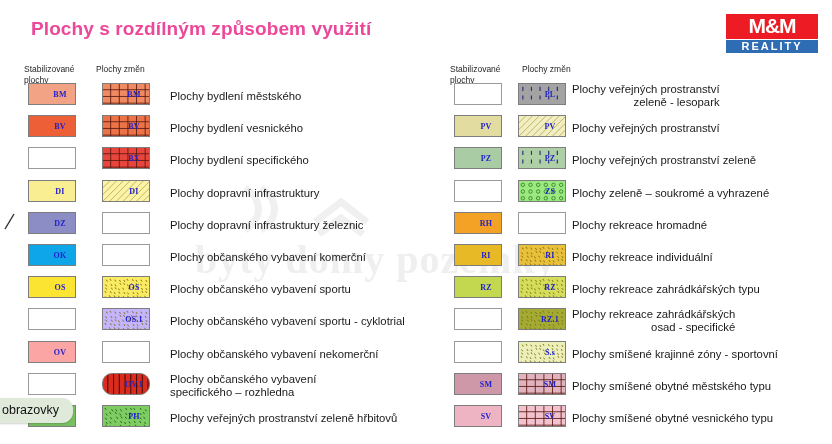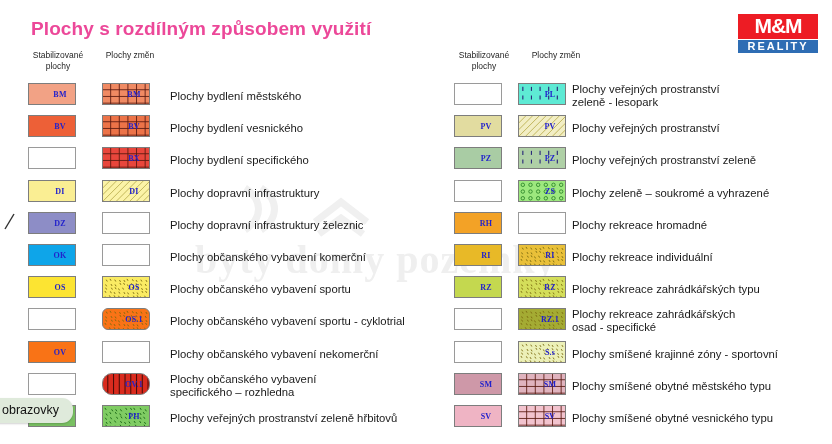--- a/index.html
+++ b/index.html
@@ -22,21 +22,21 @@
     position:absolute; left:0px; top:58px;
     font-size:40px; font-weight:bold; color:#efefef;
     letter-spacing:1px; white-space:nowrap;
     font-family:"Liberation Serif", serif;
   }
   #watermark .wm-mark {
     position:absolute; left:42px; top:-4px; width:160px; height:70px;
   }
 
   
-  #logo { position:absolute; right:14px; top:14px; width:80px; z-index:5; }
+  #logo { position:absolute; right:14px; top:14px; width:92px; z-index:5; }
   #logo .lg-m {
     background:#ED1C24; color:#ffffff; text-align:center;
     font-size:21px; font-weight:bold; line-height:24px;
     letter-spacing:-1px; height:25px;
     font-family:"Liberation Sans", sans-serif;
   }
   #logo .lg-r {
     background:#2E6DB4; color:#ffffff; text-align:center;
     font-size:11px; font-weight:bold; line-height:13px;
     letter-spacing:2px; height:13px; margin-top:1px;
@@ -49,23 +49,23 @@
     letter-spacing:0.1px; z-index:3;
   }
 
   
   .column { position:absolute; top:50px; z-index:2; }
   #col-left  { left:24px;  width:410px; }
   #col-right { left:450px; width:376px; }
 
   .col-heads { position:relative; height:30px; }
   .col-heads .ch {
-    position:absolute; top:0;
+    position:absolute; top:14px;
     font-size:8.5px; color:#262626; line-height:10.5px;
-    text-align:center; width:68px;
+    text-align:left; width:68px;
   }
   .col-heads .ch-a { left:0px; }
   .col-heads .ch-b { left:72px; }
 
   .row { position:relative; height:32.2px; }
   .sw {
     position:absolute; top:3px;
     width:48px; height:22px;
     border:1px solid #7d7d7d;
     overflow:hidden;
@@ -84,21 +84,21 @@
     font-family:"Liberation Serif", serif;
   }
   .sw .tex { position:absolute; inset:0; z-index:1; }
 
   .label {
     position:absolute; top:50%; transform:translateY(-50%);
     font-size:11.3px; color:#1a1a1a; line-height:13px;
     white-space:pre-line;
   }
   #col-left  .label { left:146px; }
-  #col-right .label { left:122px; }
+  #col-right .label { left:122px;text-align:right; }
 
   
   #tooltip {
     position:absolute; left:-18px; top:398px;
     background:#dfeadb; border-radius:11px;
     padding:5px 14px 6px 20px;
     font-size:12.5px; color:#111; z-index:10;
     box-shadow:0 1px 2px rgba(0,0,0,0.18);
   }
   
@@ -286,21 +286,21 @@
             <path d="M35.6 19.2 l1.1 1.9" stroke="#7a6a10" stroke-width="0.95" fill="none"></path>
             <path d="M39.150000000000006 20.400000000000002 l1.1 1.9" stroke="#7a6a10" stroke-width="0.95" fill="none"></path>
             <path d="M43.400000000000006 19.6 l1.1 1.9" stroke="#7a6a10" stroke-width="0.95" fill="none"></path>
           </svg>
           <div class="code">OS</div>
         </div>
         <div class="label">Plochy občanského vybavení sportu</div>
       </div>
       <div class="row">
         <div class="sw sw-a empty"></div>
-        <div class="sw sw-b" style="background: #f97316; border-radius: 6px;">
+        <div class="sw sw-b" style="background: #c4b5fd;">
           <svg class="tex" viewBox="0 0 48 22" preserveAspectRatio="none">
             <path d="M3.4 2.8 l1.1 1.9" stroke="#7a6a10" stroke-width="0.95" fill="none"></path>
             <path d="M7.3 2 l1.1 1.9" stroke="#7a6a10" stroke-width="0.95" fill="none"></path>
             <path d="M12.25 2.8 l1.1 1.9" stroke="#7a6a10" stroke-width="0.95" fill="none"></path>
             <path d="M17.2 3.2 l1.1 1.9" stroke="#7a6a10" stroke-width="0.95" fill="none"></path>
             <path d="M21.799999999999997 3.2 l1.1 1.9" stroke="#7a6a10" stroke-width="0.95" fill="none"></path>
             <path d="M25 2 l1.1 1.9" stroke="#7a6a10" stroke-width="0.95" fill="none"></path>
             <path d="M30.650000000000002 2.4 l1.1 1.9" stroke="#7a6a10" stroke-width="0.95" fill="none"></path>
             <path d="M34.550000000000004 3.2 l1.1 1.9" stroke="#7a6a10" stroke-width="0.95" fill="none"></path>
             <path d="M39.50000000000001 2.8 l1.1 1.9" stroke="#7a6a10" stroke-width="0.95" fill="none"></path>
@@ -344,21 +344,21 @@
             <path d="M31.700000000000003 19.6 l1.1 1.9" stroke="#7a6a10" stroke-width="0.95" fill="none"></path>
             <path d="M35.6 19.2 l1.1 1.9" stroke="#7a6a10" stroke-width="0.95" fill="none"></path>
             <path d="M39.150000000000006 20.400000000000002 l1.1 1.9" stroke="#7a6a10" stroke-width="0.95" fill="none"></path>
             <path d="M43.400000000000006 19.6 l1.1 1.9" stroke="#7a6a10" stroke-width="0.95" fill="none"></path>
           </svg>
           <div class="code">OS.1</div>
         </div>
         <div class="label">Plochy občanského vybavení sportu - cyklotrial</div>
       </div>
       <div class="row">
-        <div class="sw sw-a" style="background: #f97316;">
+        <div class="sw sw-a" style="background: #fca5a5;">
           <div class="code">OV</div>
         </div>
         <div class="sw sw-b empty"></div>
         <div class="label">Plochy občanského vybavení nekomerční</div>
       </div>
       <div class="row">
         <div class="sw sw-a empty"></div>
         <div class="sw sw-b" style="background: rgb(217, 43, 30); border-radius: 10px;">
           <svg class="tex" viewBox="0 0 48 22" preserveAspectRatio="none">
             <line x1="5" y1="0" x2="5" y2="22" stroke="#4a0d08" stroke-width="1.1"></line>
@@ -442,21 +442,21 @@
 <div class="column" id="col-right">
   <div class="col-heads">
     <div class="ch ch-a">Stabilizované
 plochy</div>
     <div class="ch ch-b">Plochy
 zmĕn</div>
   </div>
   <div id="rows-right">
       <div class="row">
         <div class="sw sw-a empty"></div>
-        <div class="sw sw-b" style="background: #5eead4;">
+        <div class="sw sw-b" style="background: #a3a3a3;">
           <svg class="tex" viewBox="0 0 48 22" preserveAspectRatio="none">
             <line x1="4" y1="3" x2="4" y2="7.2" stroke="#2b2b7a" stroke-width="1.2"></line>
             <line x1="13" y1="3" x2="13" y2="7.2" stroke="#2b2b7a" stroke-width="1.2"></line>
             <line x1="22" y1="3" x2="22" y2="7.2" stroke="#2b2b7a" stroke-width="1.2"></line>
             <line x1="31" y1="3" x2="31" y2="7.2" stroke="#2b2b7a" stroke-width="1.2"></line>
             <line x1="40" y1="3" x2="40" y2="7.2" stroke="#2b2b7a" stroke-width="1.2"></line>
             <line x1="4" y1="12" x2="4" y2="16.2" stroke="#2b2b7a" stroke-width="1.2"></line>
             <line x1="13" y1="12" x2="13" y2="16.2" stroke="#2b2b7a" stroke-width="1.2"></line>
             <line x1="22" y1="12" x2="22" y2="16.2" stroke="#2b2b7a" stroke-width="1.2"></line>
             <line x1="31" y1="12" x2="31" y2="16.2" stroke="#2b2b7a" stroke-width="1.2"></line>

